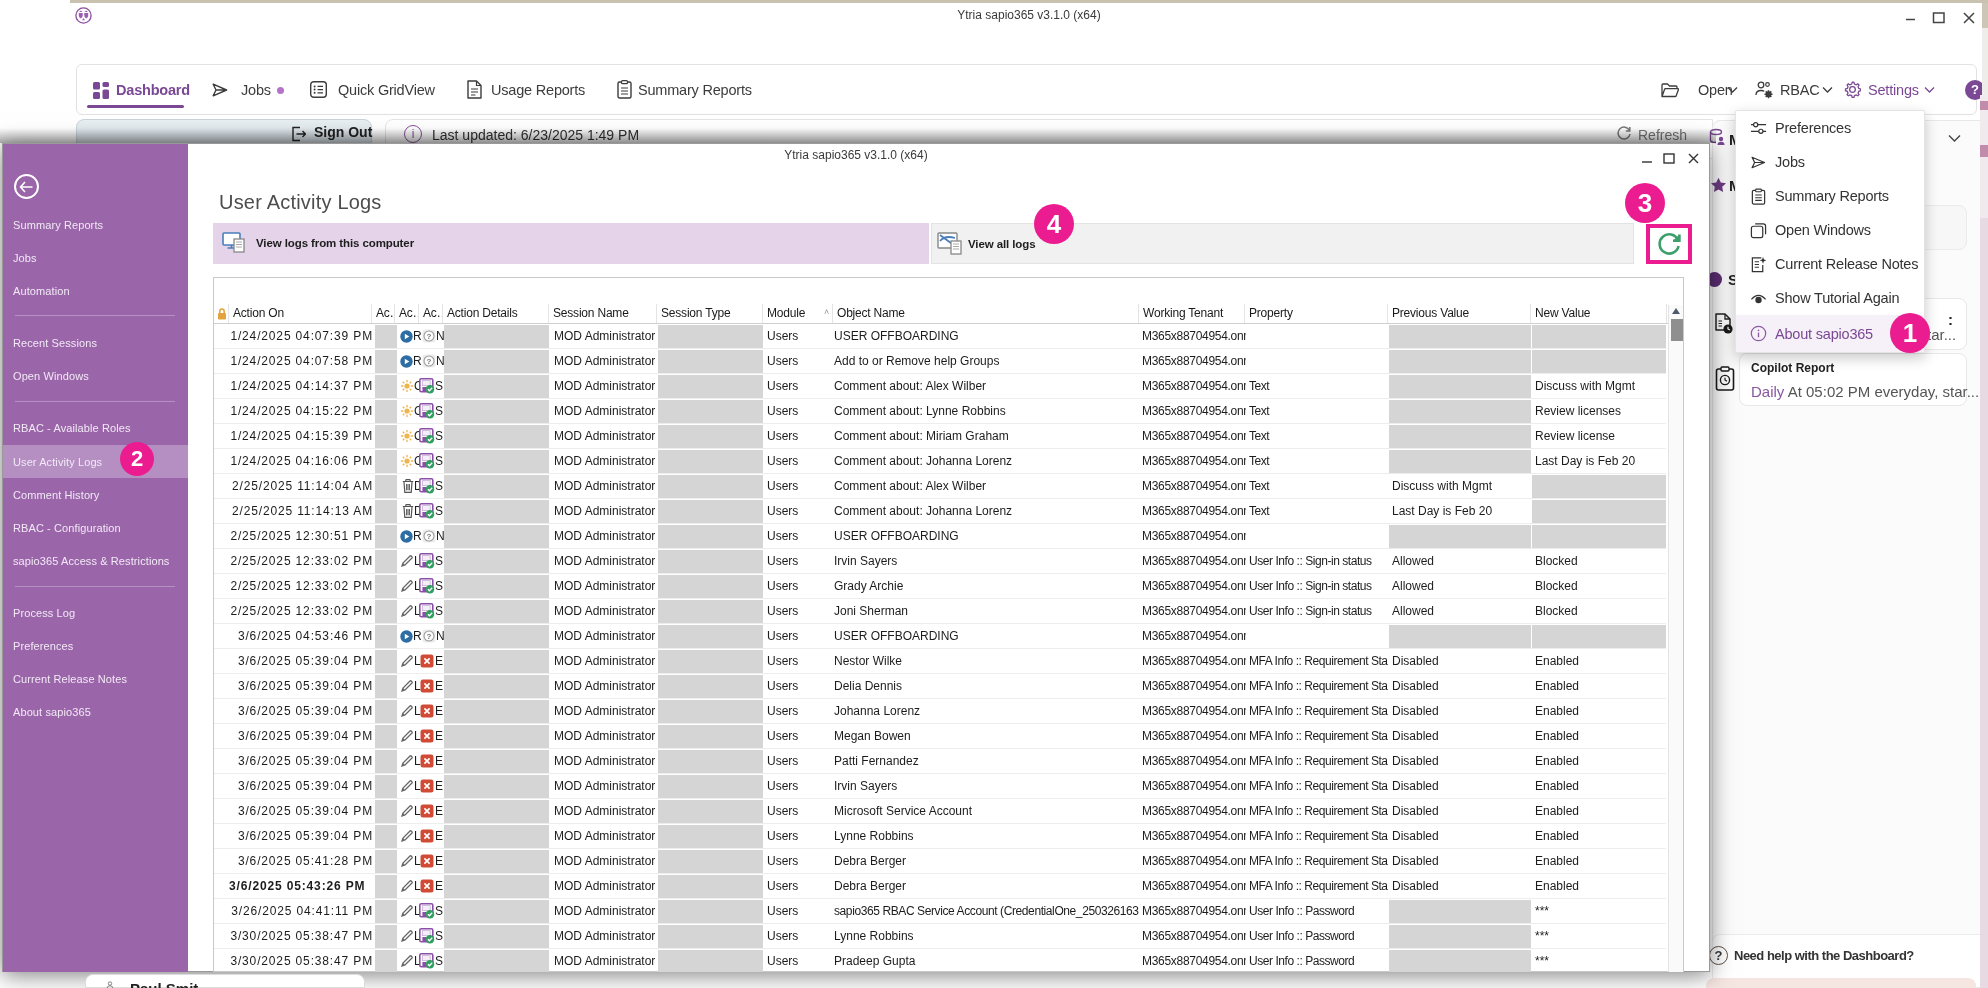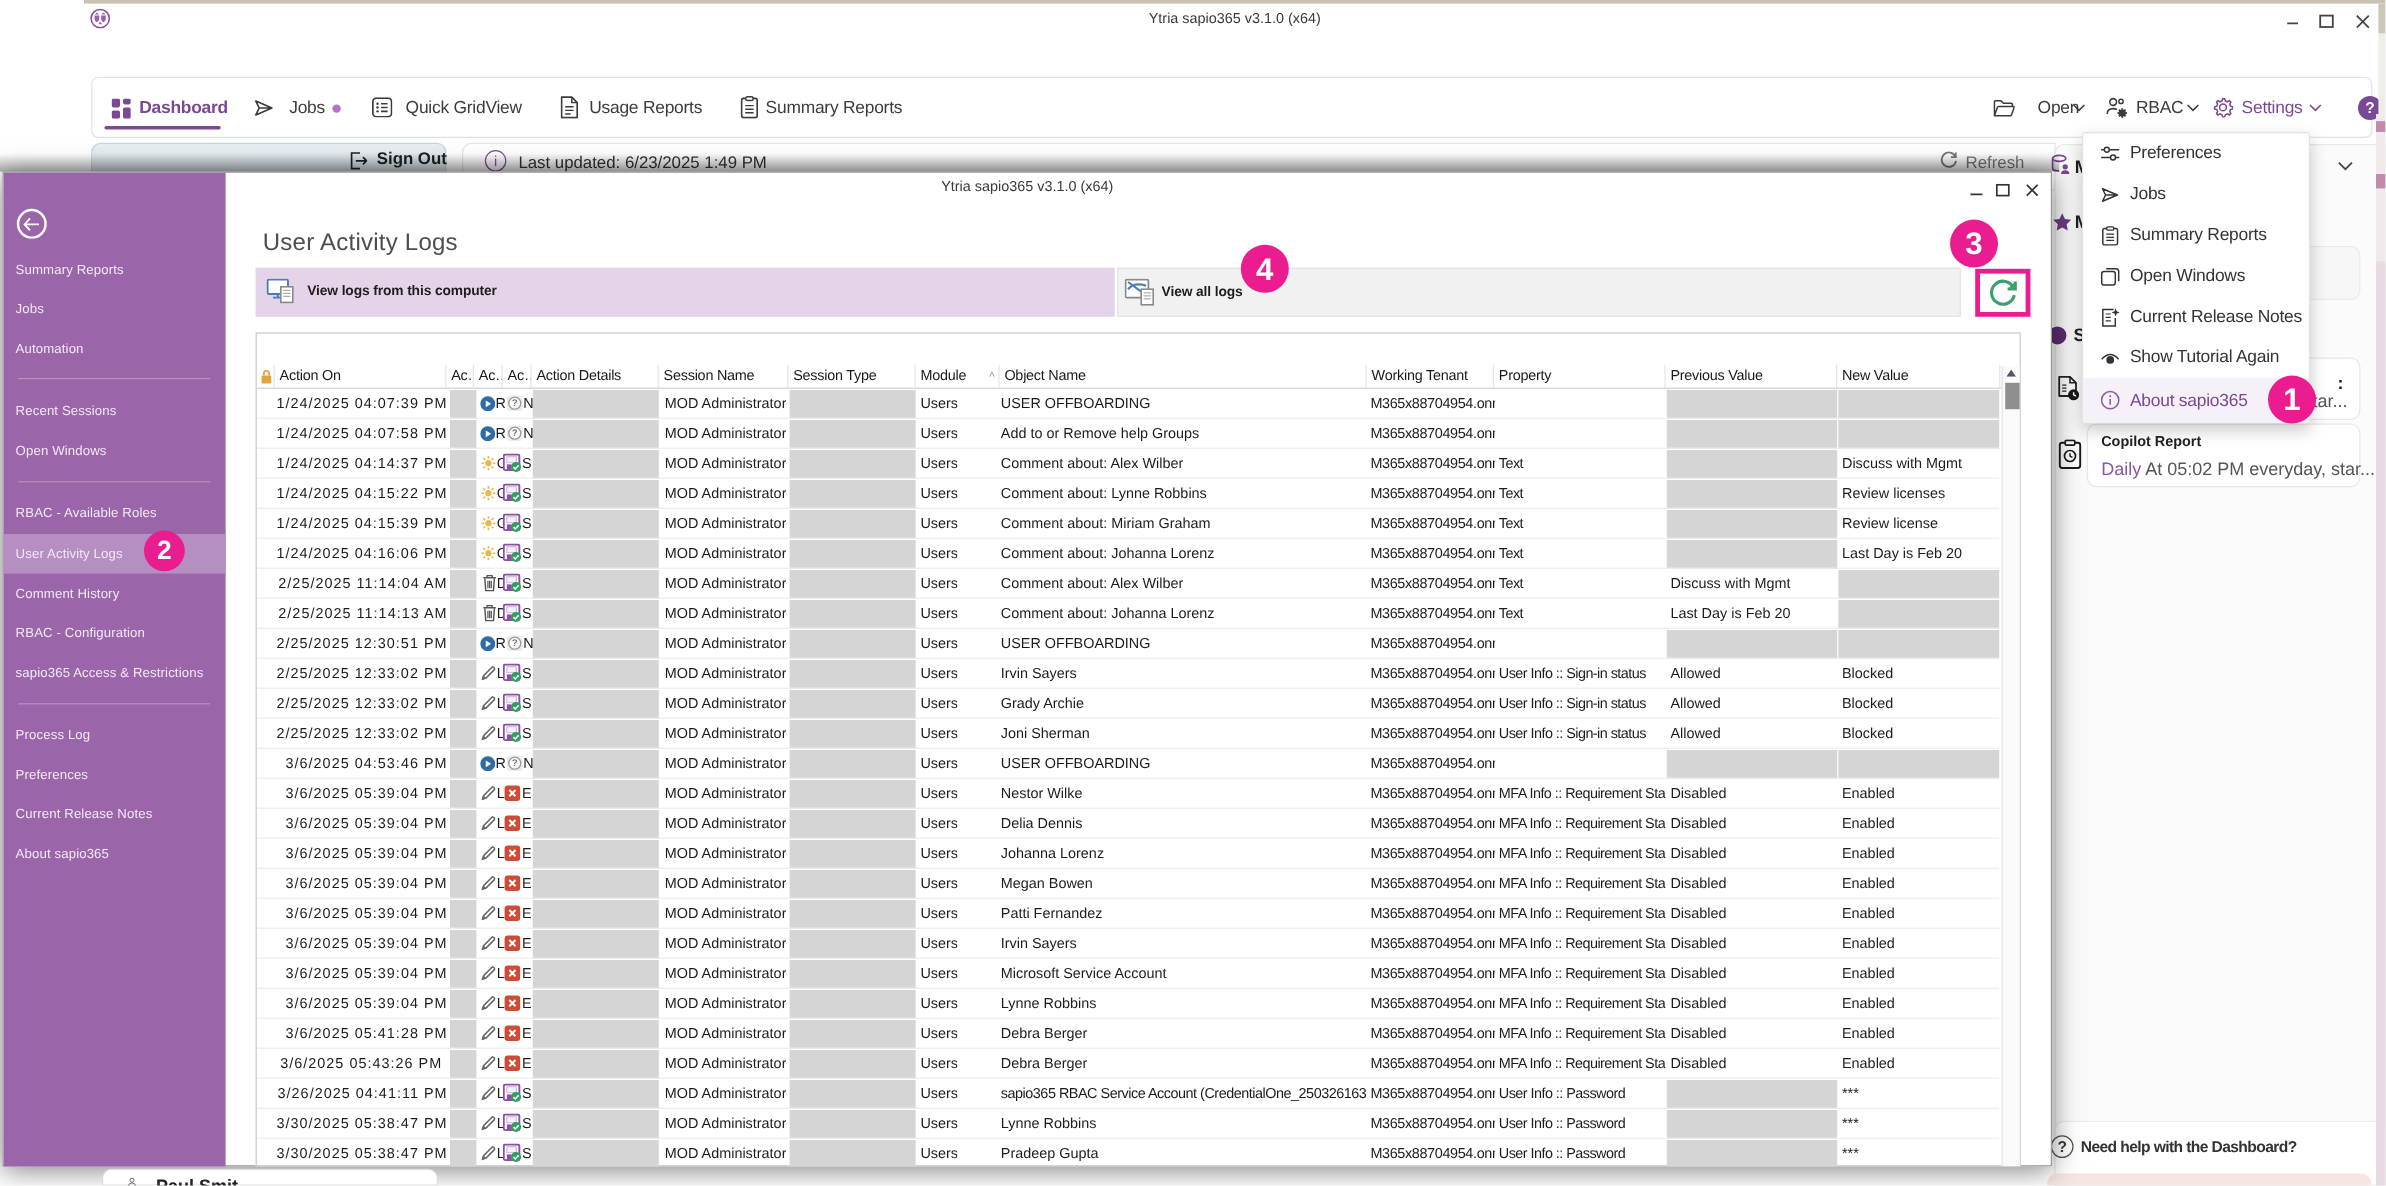--- a/index.html
+++ b/index.html
@@ -862,21 +862,21 @@
             <div class="gc" style="left:928px; width:104px; letter-spacing:-0.3px;">M365x88704954.onm</div>
             <div class="gc" style="left:1035px; width:139px; letter-spacing:-0.45px;">MFA Info :: Requirement Sta</div>
             <div class="gc" style="left:1178px;">Disabled</div>
             <div class="gc" style="left:1321px;">Enabled</div>
             <div class="rowline" style="top:24px;"></div>
           </div>
           <div class="grow" style="top:550px;">
             <div class="gray" style="left:161px; width:22px;"></div>
             <div class="gray" style="left:230px; width:105px;"></div>
             <div class="gray" style="left:444px; width:105px;"></div>
-            <div class="gc" style="left:15px; width:144px; text-align:center; letter-spacing:0.85px;">3/6/2025 05:43:26 PM</div>
+            <div class="gc" style="left:15px; width:144px; text-align:left; letter-spacing:0.85px;font-weight:bold;">3/6/2025 05:43:26 PM</div>
             <svg class="abs" style="left:187px;top:6px;" width="12" height="12" viewBox="0 0 12 12">
               <path d="M1 11 L2 8 L9 1 Q9.6 0.4 10.4 1.2 L10.8 1.6 Q11.6 2.4 11 3 L4 10 Z" fill="#fff" stroke="#666" stroke-width="1.3"></path>
               <path d="M1 11 L4 10 L2 8 Z" fill="#666"></path>
             </svg>
             <div class="gc" style="left:200px;">L</div>
             <svg class="abs" style="left:206px;top:5px;" width="14" height="14" viewBox="0 0 14 14">
               <rect x="0.5" y="0.5" width="13" height="13" rx="2.5" fill="#d04a35"></rect>
               <path d="M4.4 4.4 L9.6 9.6 M9.6 4.4 L4.4 9.6" stroke="#fff" stroke-width="1.7"></path>
             </svg>
             <div class="gc" style="left:221px;">E</div>

